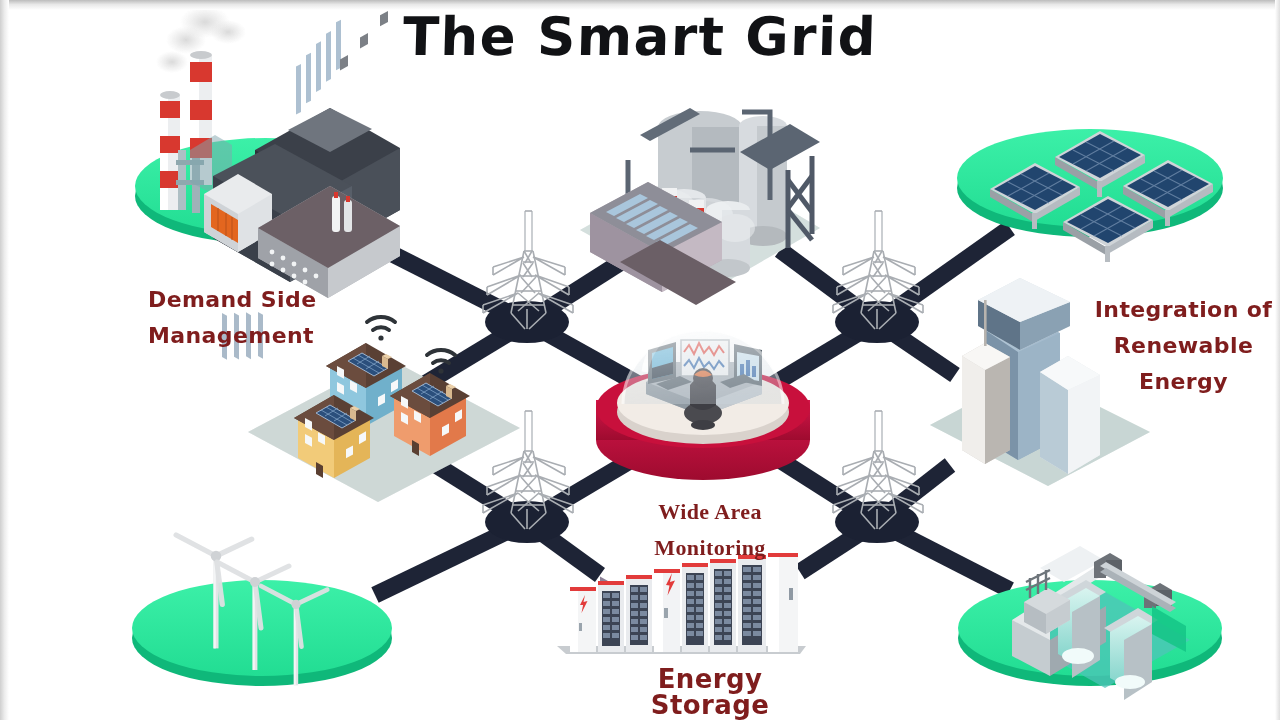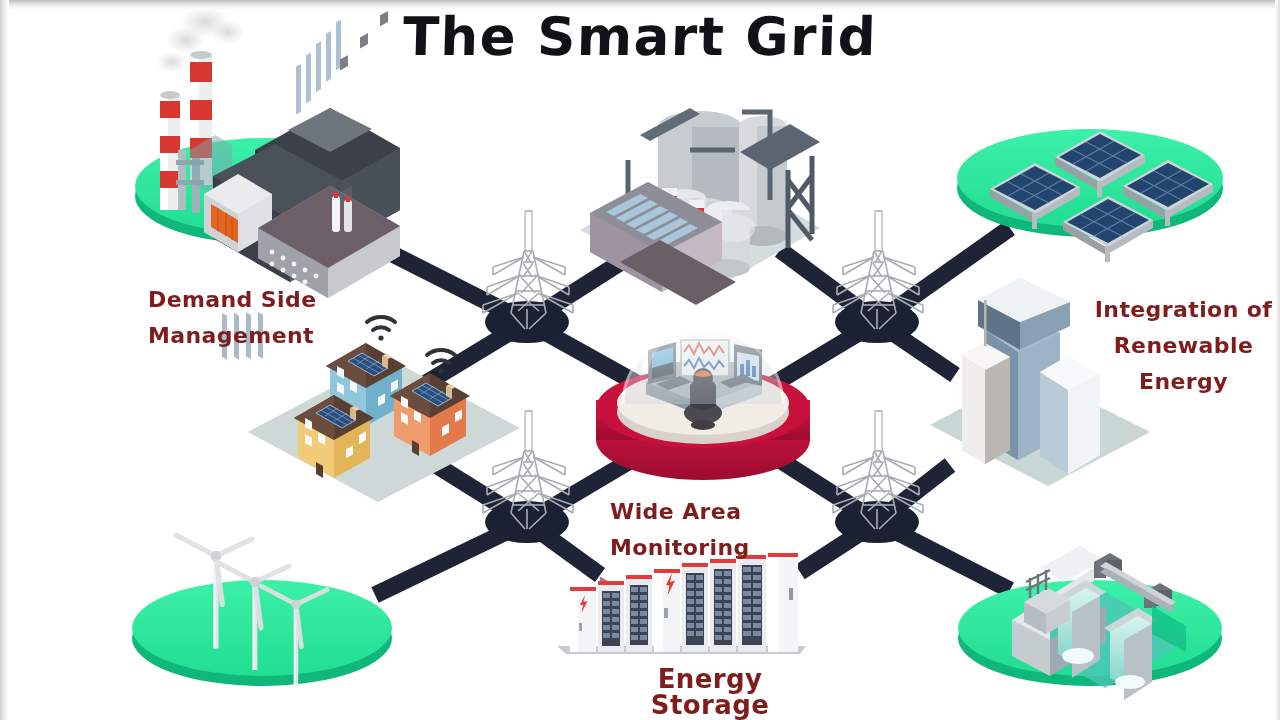--- a/index.html
+++ b/index.html
@@ -55,21 +55,21 @@
     color: #7f1d1d;
     font-family: "DejaVu Sans", sans-serif;
     font-weight: 700;
     font-size: 22px;
     line-height: 36px;
     letter-spacing: 0.4px;
     white-space: pre-line;
   }
   #lbl-dsm  { left: 148px;  top: 282px; text-align: left;   width: 260px; }
   #lbl-ire  { left: 1086px; top: 282px; text-align: center; width: 195px; margin-top: 10px; }
-  #lbl-wam  { left: 610px;  top: 494px; width: 200px; }
+  #lbl-wam  { left: 610px;  top: 494px; text-align: center; width: 200px; font-family: Liberation Serif, serif; }
   #lbl-es   { left: 600px;  top: 666px; text-align: center; width: 220px; font-size: 26px; line-height: 26px;}
 </style>
 </head>
 <body>
 
 <div id="stage">
 
   <svg id="net" class="layer" width="1280" height="720" viewBox="0 0 1280 720">
     <g stroke="#1e2436" stroke-width="17" stroke-linecap="butt" fill="none">
 

